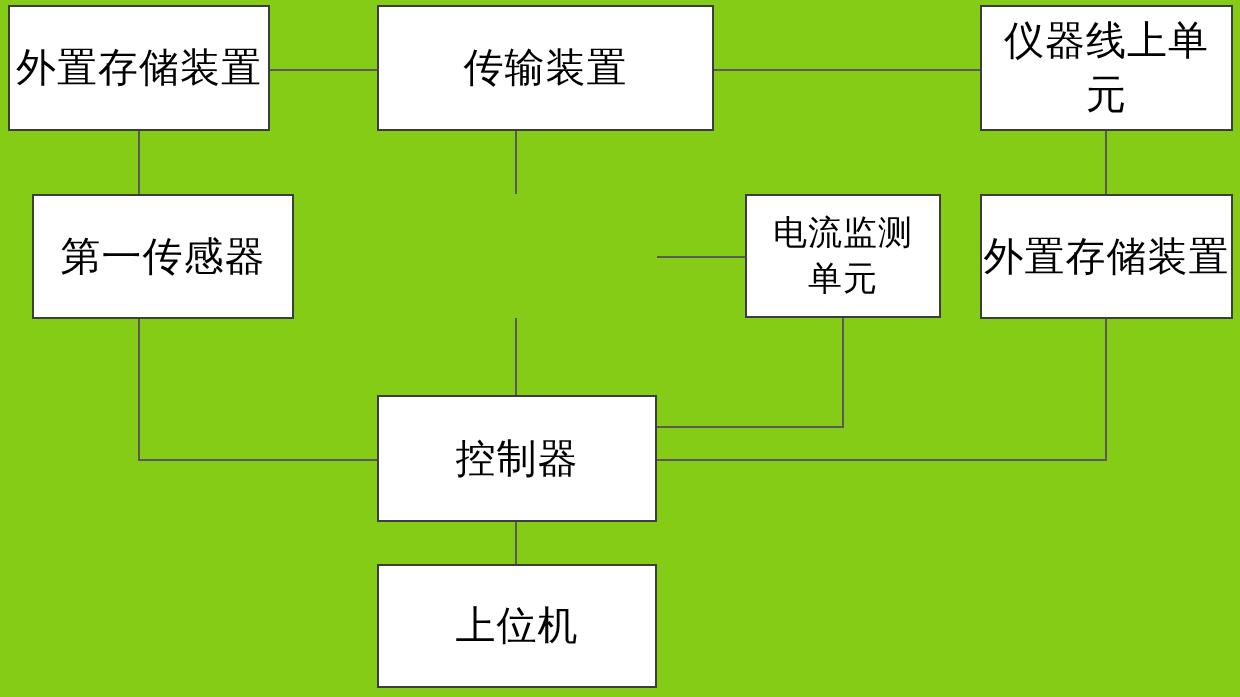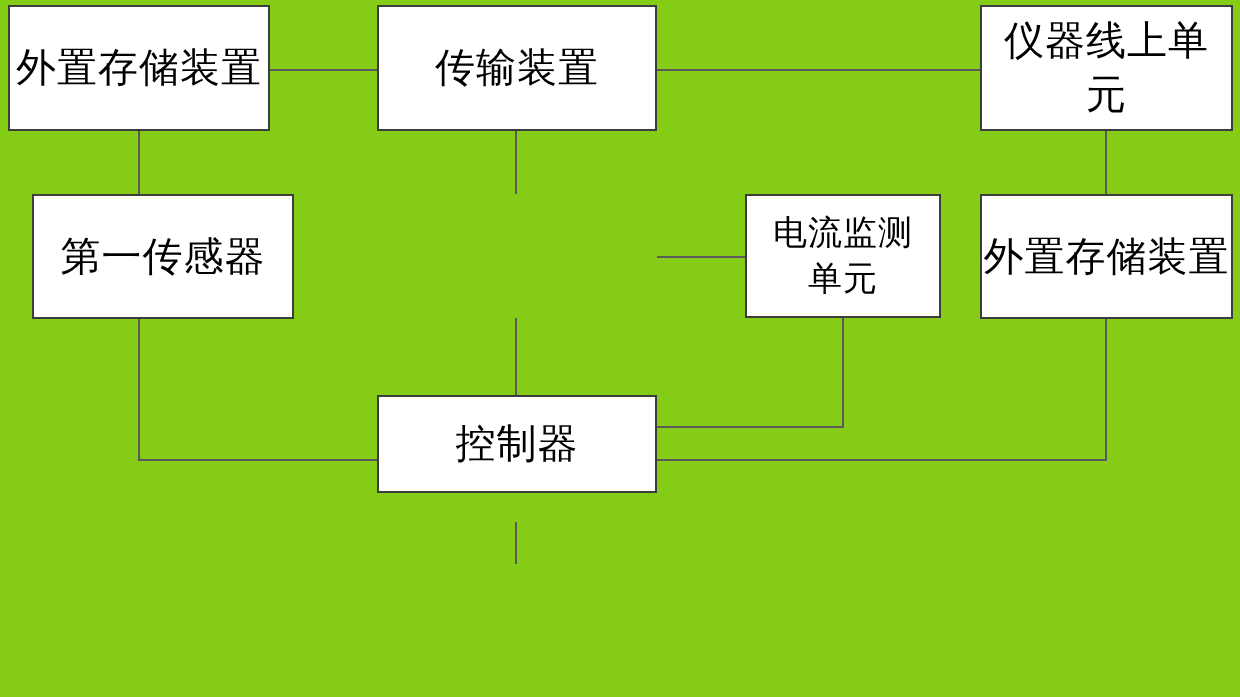--- a/index.html
+++ b/index.html
@@ -32,29 +32,29 @@
     justify-content: center;
     text-align: center;
     color: #000000;
     font-size: 40px;
     line-height: 1.35;
     white-space: pre-line;
     letter-spacing: 1px;
   }
   
   #node-external-storage   { left: 8px;   top: 5px;   width: 262px; height: 126px; }
-  #node-transmission       { left: 377px; top: 5px;   width: 280px; height: 126px; }
+  #node-transmission       { left: 377px; top: 5px;   width: 337px; height: 126px; }
   #node-instrument-online  { left: 980px; top: 5px;   width: 253px; height: 126px; justify-content: center; }
   
   #node-first-sensor       { left: 8px;   top: 194px; width: 262px; height: 125px; margin-left: 24px; }
   #node-motor-control      { left: 377px; top: 194px; width: 280px; height: 124px; }
   #node-current-monitor    { left: 745px; top: 194px; width: 196px; height: 124px; font-size: 34px; }
   #node-second-sensor      { left: 980px; top: 194px; width: 253px; height: 125px; }
   
-  #node-controller         { left: 377px; top: 395px; width: 280px; height: 98px; }
+  #node-controller         { left: 377px; top: 395px; width: 280px; height: 127px; }
   
   #node-host-computer      { left: 377px; top: 564px; width: 280px; height: 124px; }
 </style>
 </head>
 <body>
 
 <div id="diagram">
 
   <svg id="wires" viewBox="0 0 1240 697" xmlns="http://www.w3.org/2000/svg">
     <g fill="none" stroke="#5a5a5a" stroke-width="2">
@@ -96,14 +96,17 @@
   </div>
 
   <div class="node" id="node-second-sensor">
     <span>外置存储装置</span>
   </div>
 
   <div class="node" id="node-controller">
     <span>控制器</span>
   </div>
 
+  <div class="node" id="node-host-computer">
+    <span>上位机</span>
+  </div>
 
 </div>
 
 </body></html>

